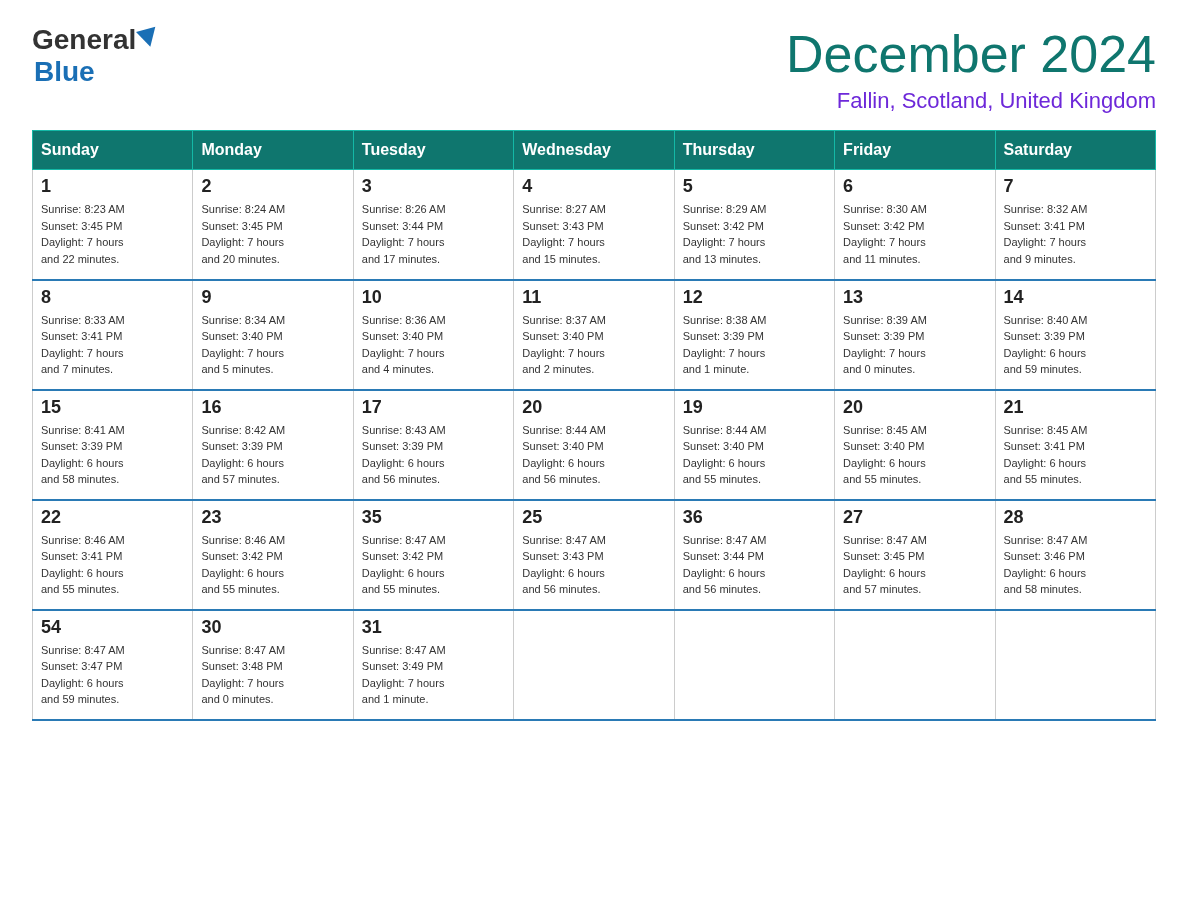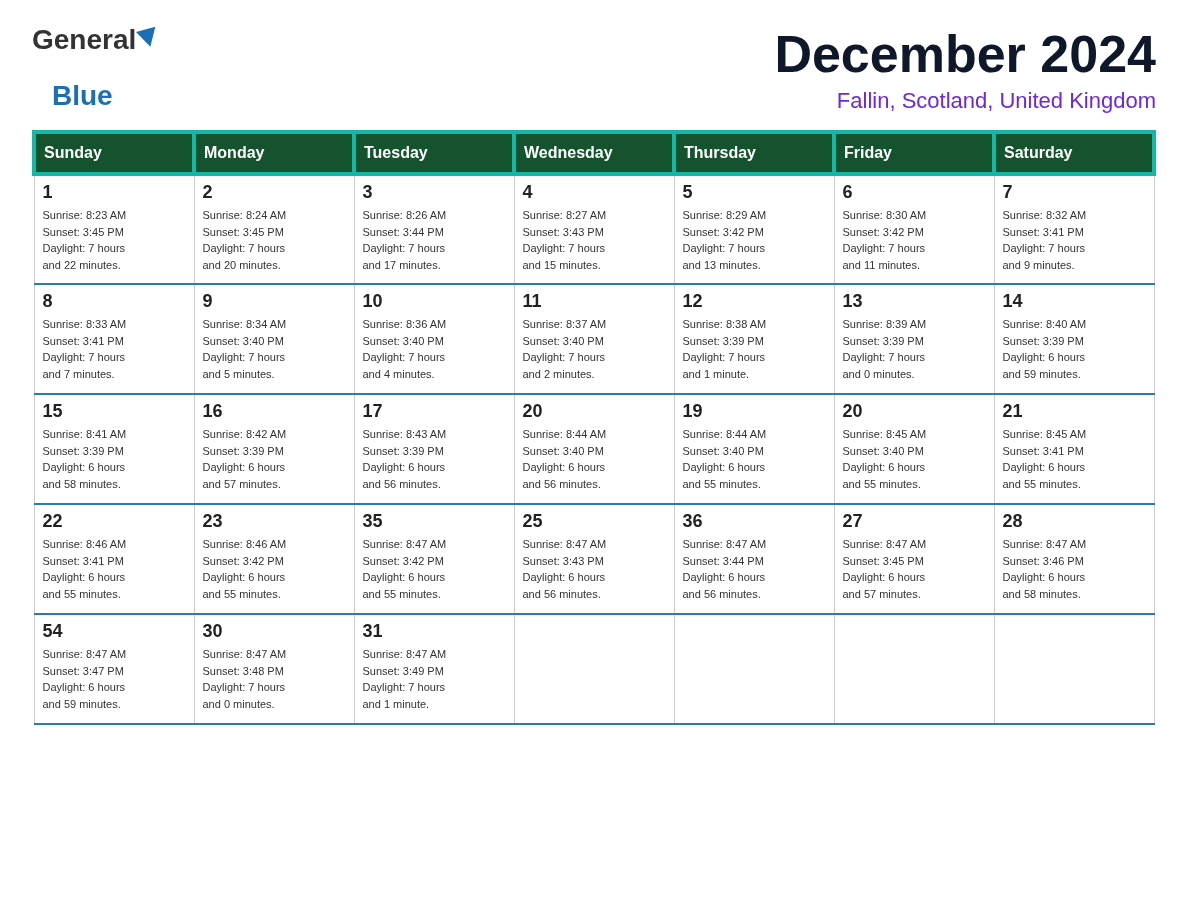--- a/index.html
+++ b/index.html
@@ -13,21 +13,20 @@
     .header {
       display: flex;
       justify-content: space-between;
       align-items: flex-start;
       margin-bottom: 16px;
     }
     .logo {
       display: flex;
       flex-direction: column;
       align-items: flex-start;
-      gap: 24px;
     }
     .logo-text {
       display: flex;
       align-items: center;
       font-size: 28px;
       font-weight: bold;
       color: #333;
     }
     .logo-general { color: #333; }
     .logo-blue { color: #1a6fb5; }
@@ -39,41 +38,41 @@
       border-top: 18px solid #1a6fb5;
       margin-left: 2px;
       margin-top: -4px;
       transform: rotate(-15deg);
     }
     .title-block {
       text-align: right;
     }
     .month-title {
       font-size: 52px;
-      font-weight: bold;
-      color: #0f172a;
+      font-weight: normal;
+      color: #0f766e;
     }
     .location {
       font-size: 22px;
       color: #6d28d9;
       margin-top: 4px;
     }
     table {
       width: 100%;
       border-collapse: collapse;
       table-layout: fixed;
     }
     thead tr th {
-      background-color: #14532d;
+      background-color: #0f766e;
       color: #fff;
       font-size: 16px;
       font-weight: bold;
       padding: 10px 8px;
       text-align: left;
-      border: 4px solid #14b8a6;
+      border: 1px solid #14b8a6;
     }
     tbody tr td {
       border: 1px solid #ccc;
       vertical-align: top;
       padding: 6px 8px;
       font-size: 13px;
       color: #333;
       height: 110px;
     }
     .day-number {
@@ -100,21 +99,21 @@
   </style>
 </head>
 <body>
 
 <div class="header">
   <div class="logo">
     <div class="logo-text">
       <span class="logo-general">General</span>
       <div class="logo-triangle"></div>
     </div>
-    <div style="margin-left:20px;">
+    <div style="margin-left:2px;">
       <span class="logo-blue" style="font-size:28px;font-weight:bold;">Blue</span>
     </div>
   </div>
   <div class="title-block">
     <div class="month-title">December 2024</div>
     <div class="location">Fallin, Scotland, United Kingdom</div>
   </div>
 </div>
 
 <table>

